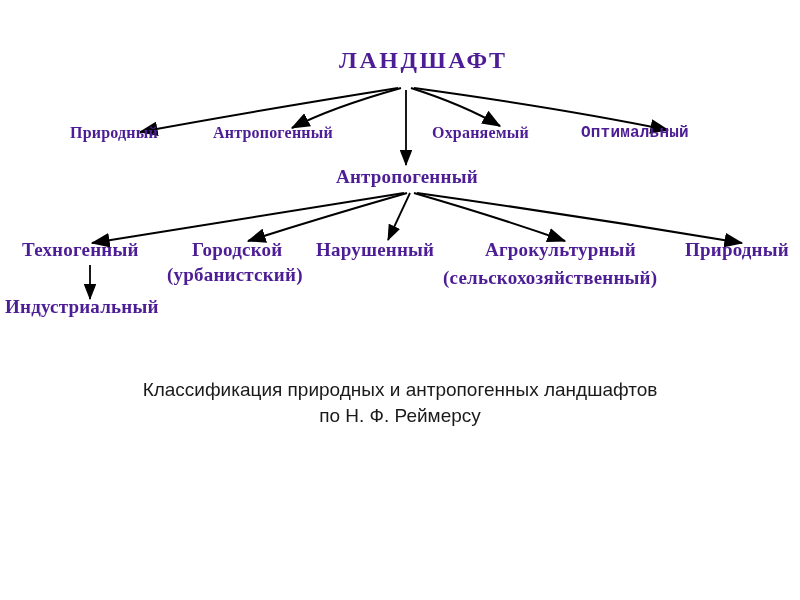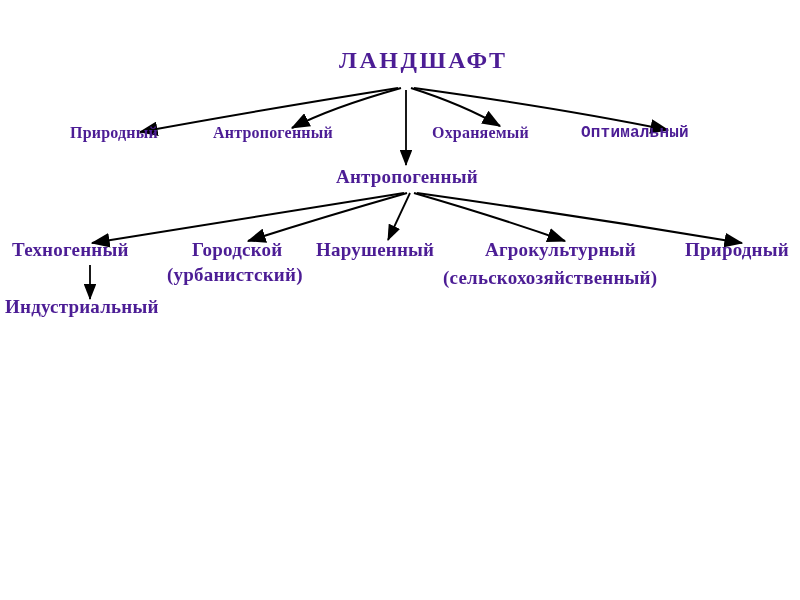--- a/index.html
+++ b/index.html
@@ -107,30 +107,34 @@
   <div class="node node-l1" style="left:70px; top:125px;">Природный</div>
 
   <div class="node node-l1" style="left:213px; top:125px;">Антропогенный</div>
 
   <div class="node node-l1" style="left:432px; top:125px;">Охраняемый</div>
 
   <div class="node node-l1" style="left:581px; top:125px;font-family:Liberation Mono, monospace;">Оптимальный</div>
 
   <div class="node node-l2" style="left:336px; top:167px;">Антропогенный</div>
 
-  <div class="node node-l3" style="left:12px; top:240px;">Техногенный</div>
+  <div class="node node-l3" style="left:22px; top:240px;">Техногенный</div>
 
   <div class="node node-l3" style="left:192px; top:240px;text-align:center;">Городской</div>
 
   <div class="node node-l3" style="left:316px; top:240px;">Нарушенный</div>
 
   <div class="node node-l3" style="left:485px; top:240px;">Агрокультурный</div>
 
   <div class="node node-l3" style="left:685px; top:240px;">Природный</div>
 
   <div class="node node-sub" style="left:167px; top:265px;">(урбанистский)</div>
 
   <div class="node node-sub" style="left:443px; top:268px;">(сельскохозяйственный)</div>
 
   <div class="node node-l3" style="left:5px; top:297px;text-align:center;">Индустриальный</div>
 
+  <div class="caption" style="top:377px;">
+    <span class="caption-line">Классификация природных и антропогенных ландшафтов</span>
+    <span class="caption-line">по Н. Ф. Реймерсу</span>
+  </div>
 
 </div>
 
 </body></html>

